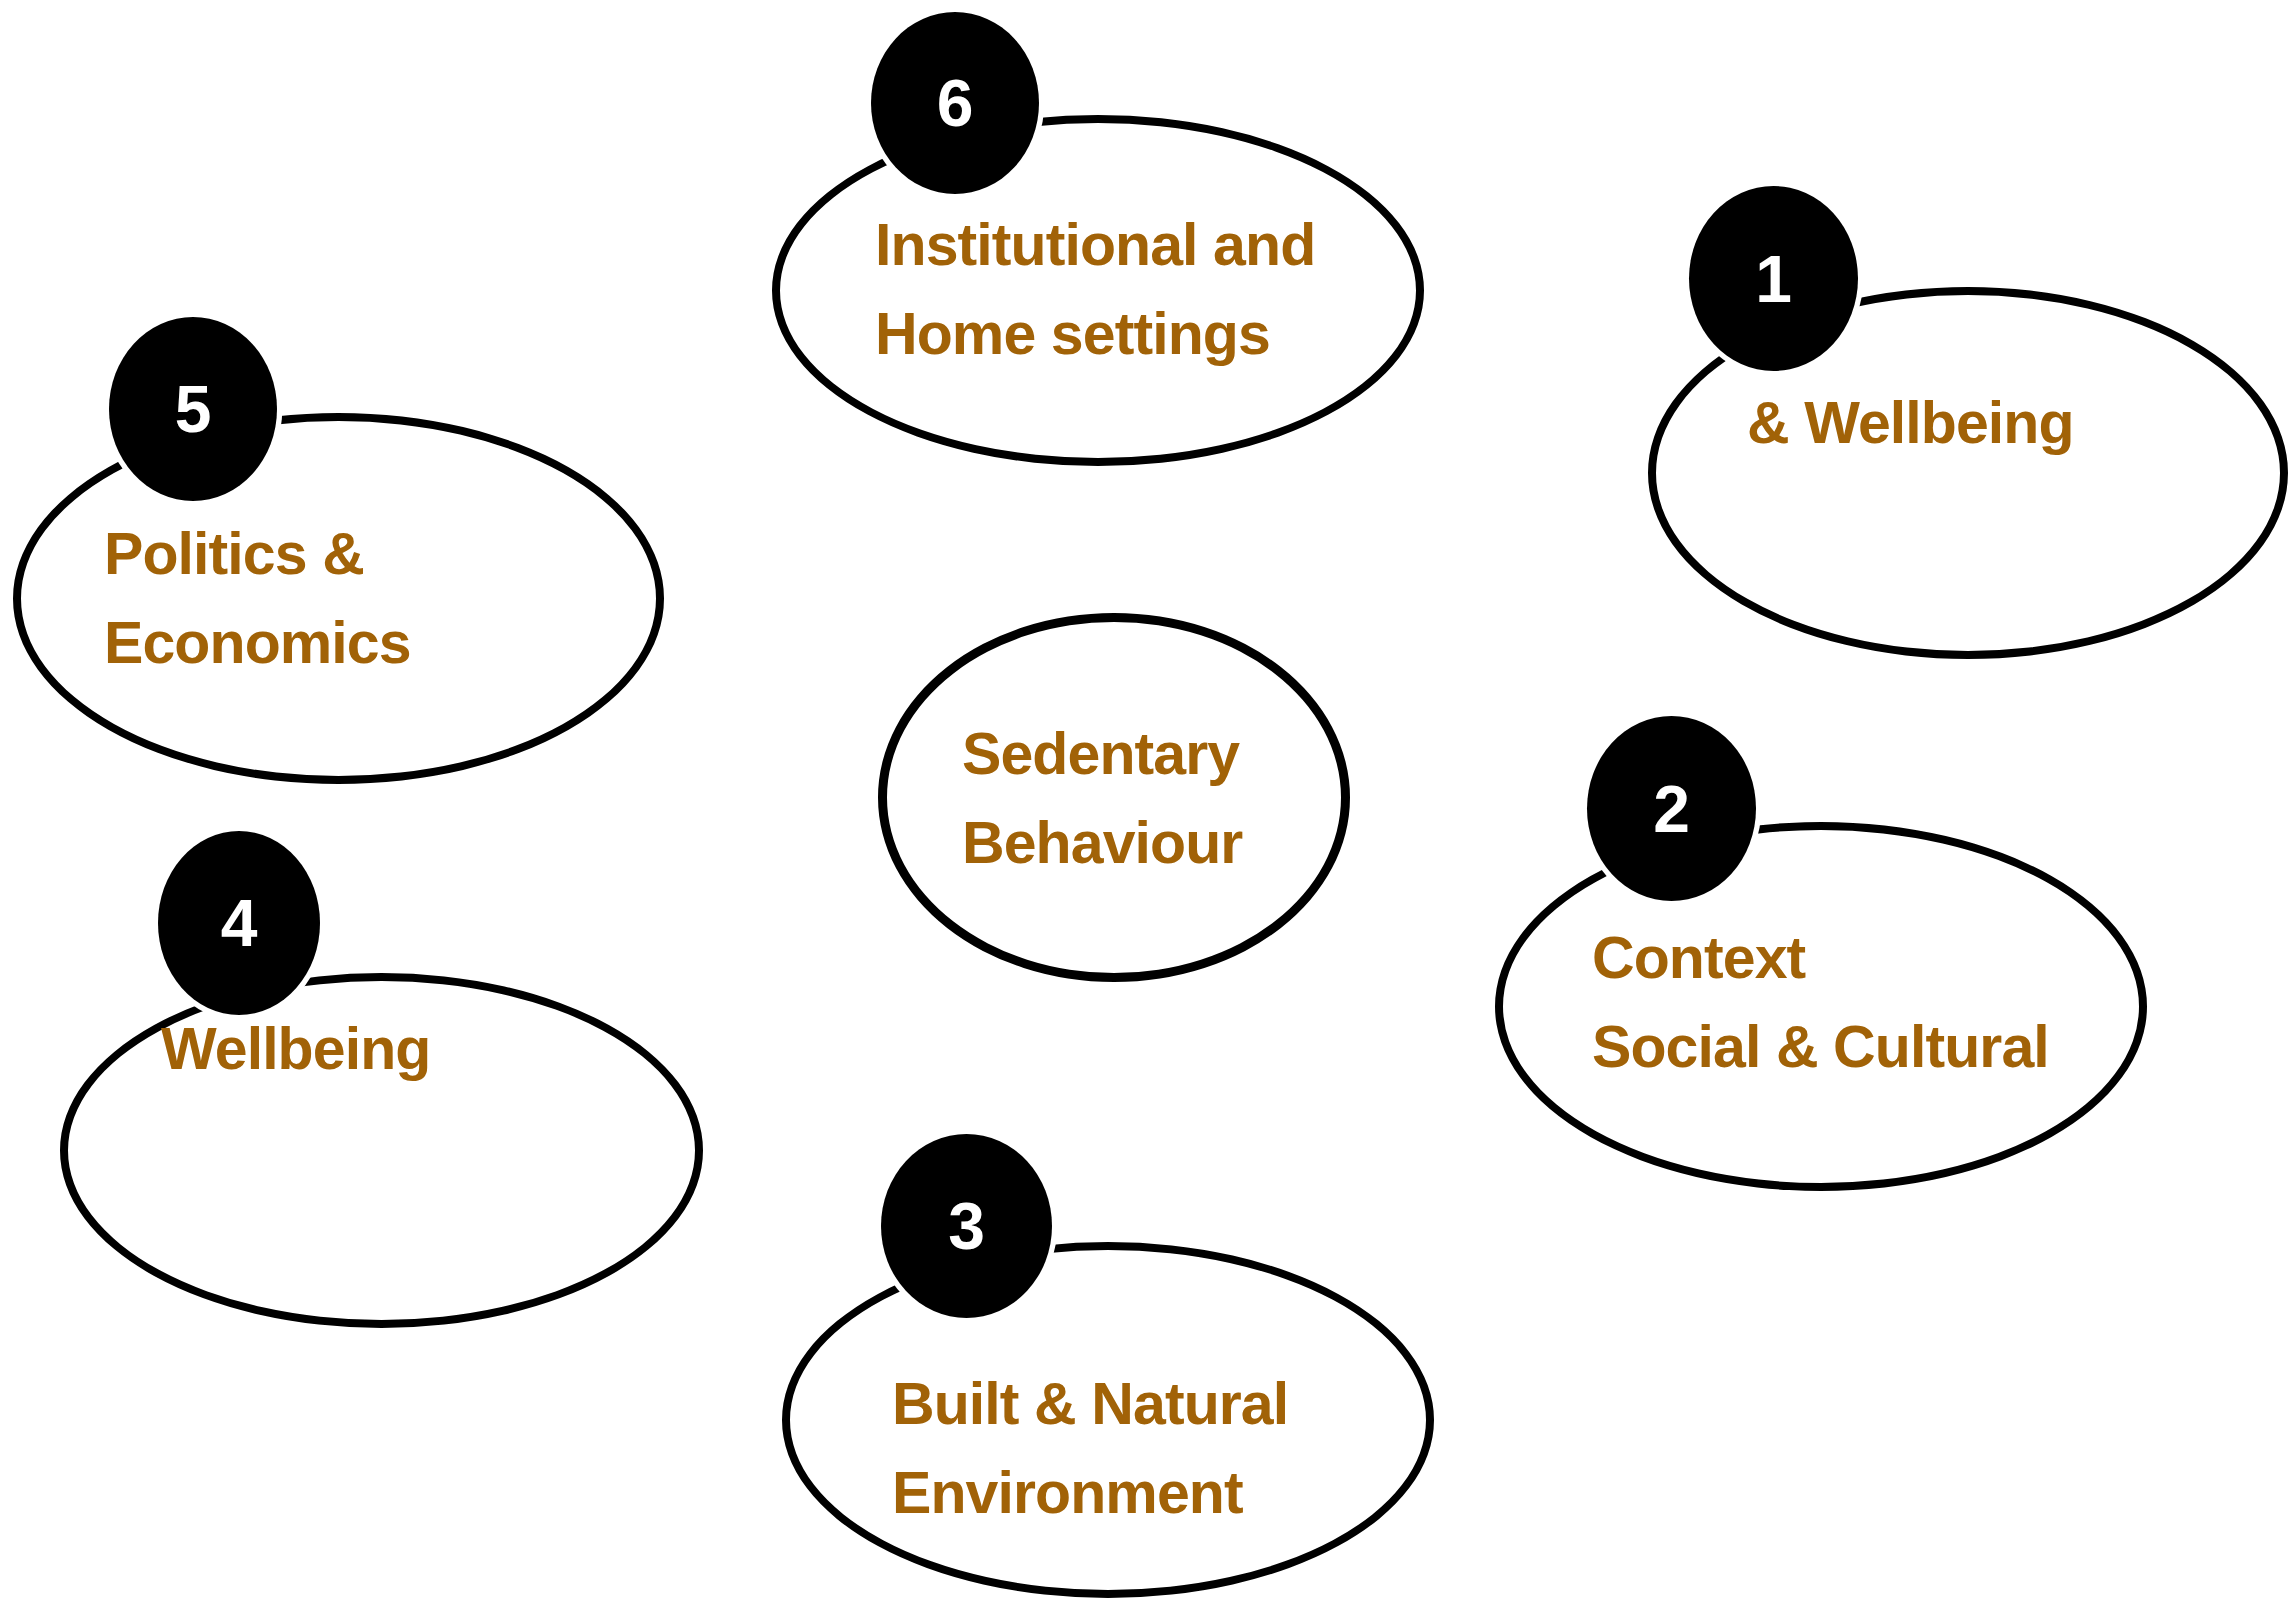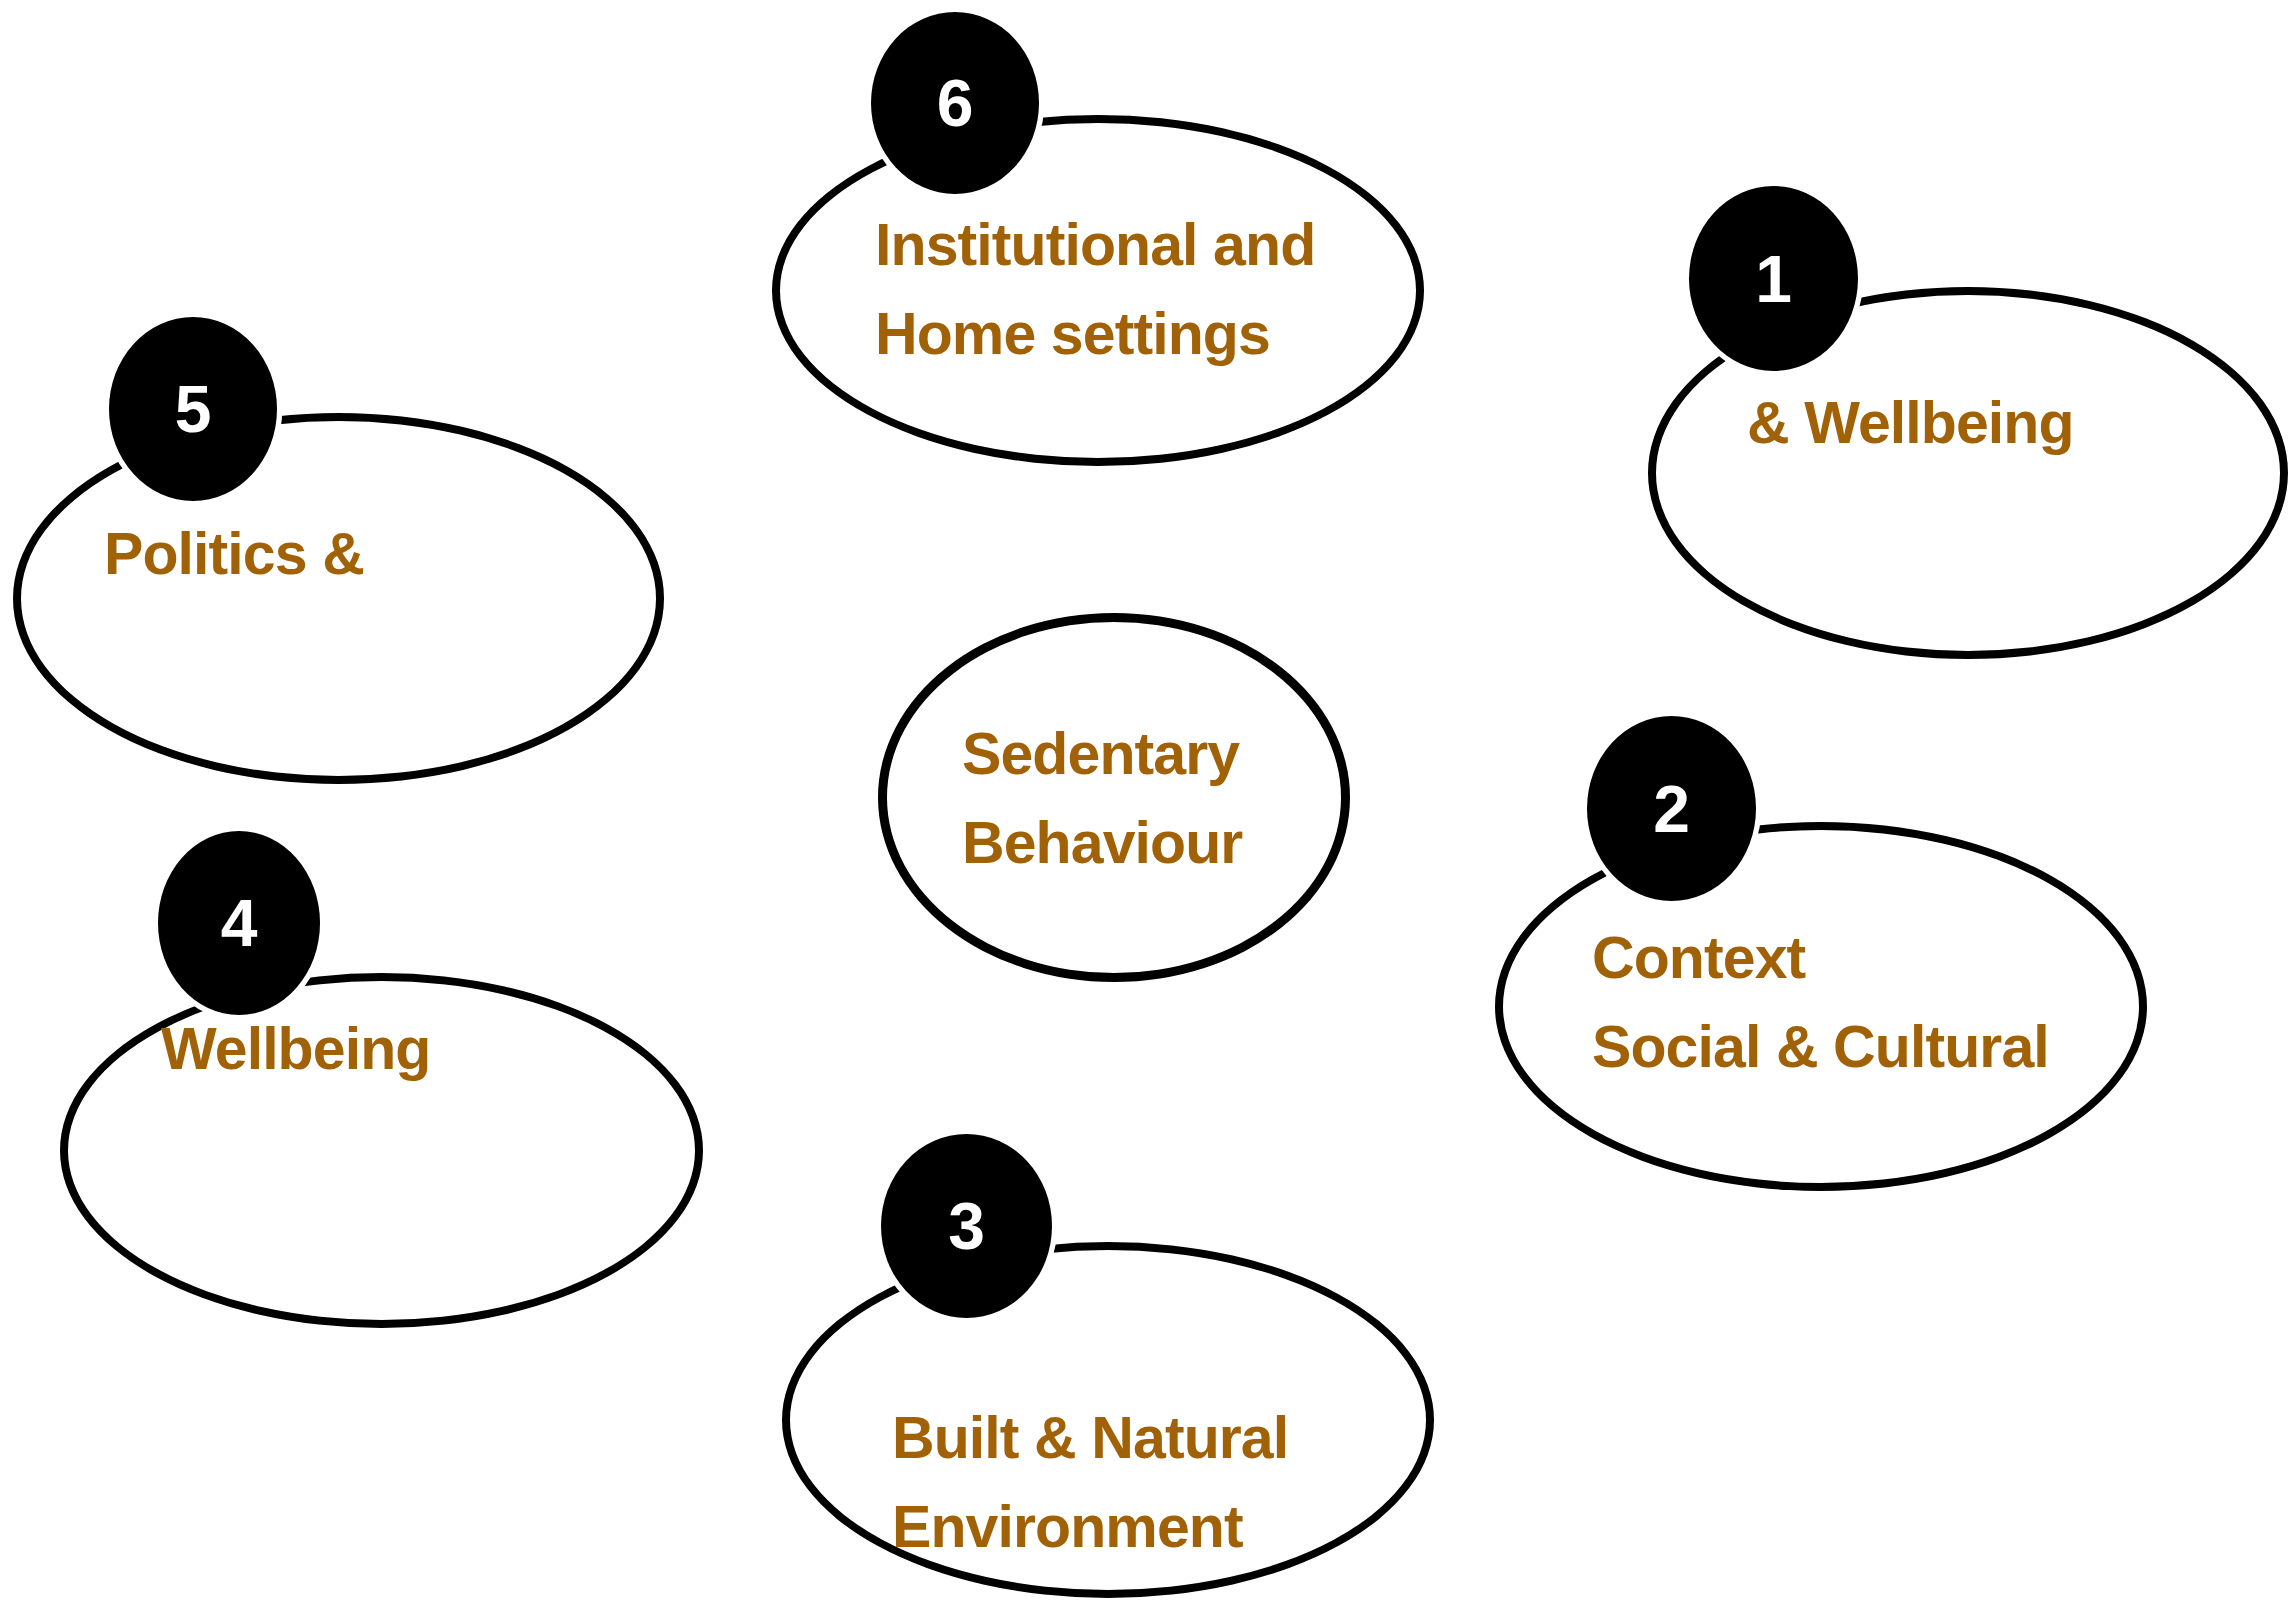--- a/index.html
+++ b/index.html
@@ -74,20 +74,21 @@
   <div class="label" style="left:1747px; top:379px;">
     <div>&amp; Wellbeing</div>
   </div>
 
   <div class="ellipse" style="left:13.4px; top:413px; width:651px; height:371px;"></div>
   <div class="badge" style="left:109px; top:317px; width:168px; height:184px;">
     <span>5</span>
   </div>
   <div class="label" style="left:104px; top:510px;">
     <div>Politics &amp;</div>
+    <div>Economics</div>
   </div>
 
   <div class="ellipse center" style="left:878px; top:613px; width:472px; height:369px;"></div>
   <div class="label" style="left:962px; top:710px;">
     <div>Sedentary</div>
     <div>Behaviour</div>
   </div>
 
   <div class="ellipse" style="left:1495px; top:822px; width:652px; height:369px;"></div>
   <div class="badge" style="left:1587px; top:716px; width:169px; height:185px;">
@@ -103,19 +104,19 @@
     <span>4</span>
   </div>
   <div class="label" style="left:161px; top:1005px;">
     <div>Wellbeing</div>
   </div>
 
   <div class="ellipse" style="left:782px; top:1242px; width:652px; height:356px;"></div>
   <div class="badge" style="left:881px; top:1134px; width:171px; height:184px;">
     <span>3</span>
   </div>
-  <div class="label" style="left:892px; top:1394px;">
+  <div class="label" style="left:892px; top:1360px;">
     <div>Built &amp; Natural</div>
     <div>Environment</div>
   </div>
 
 </div>
 
 
 </body></html>

